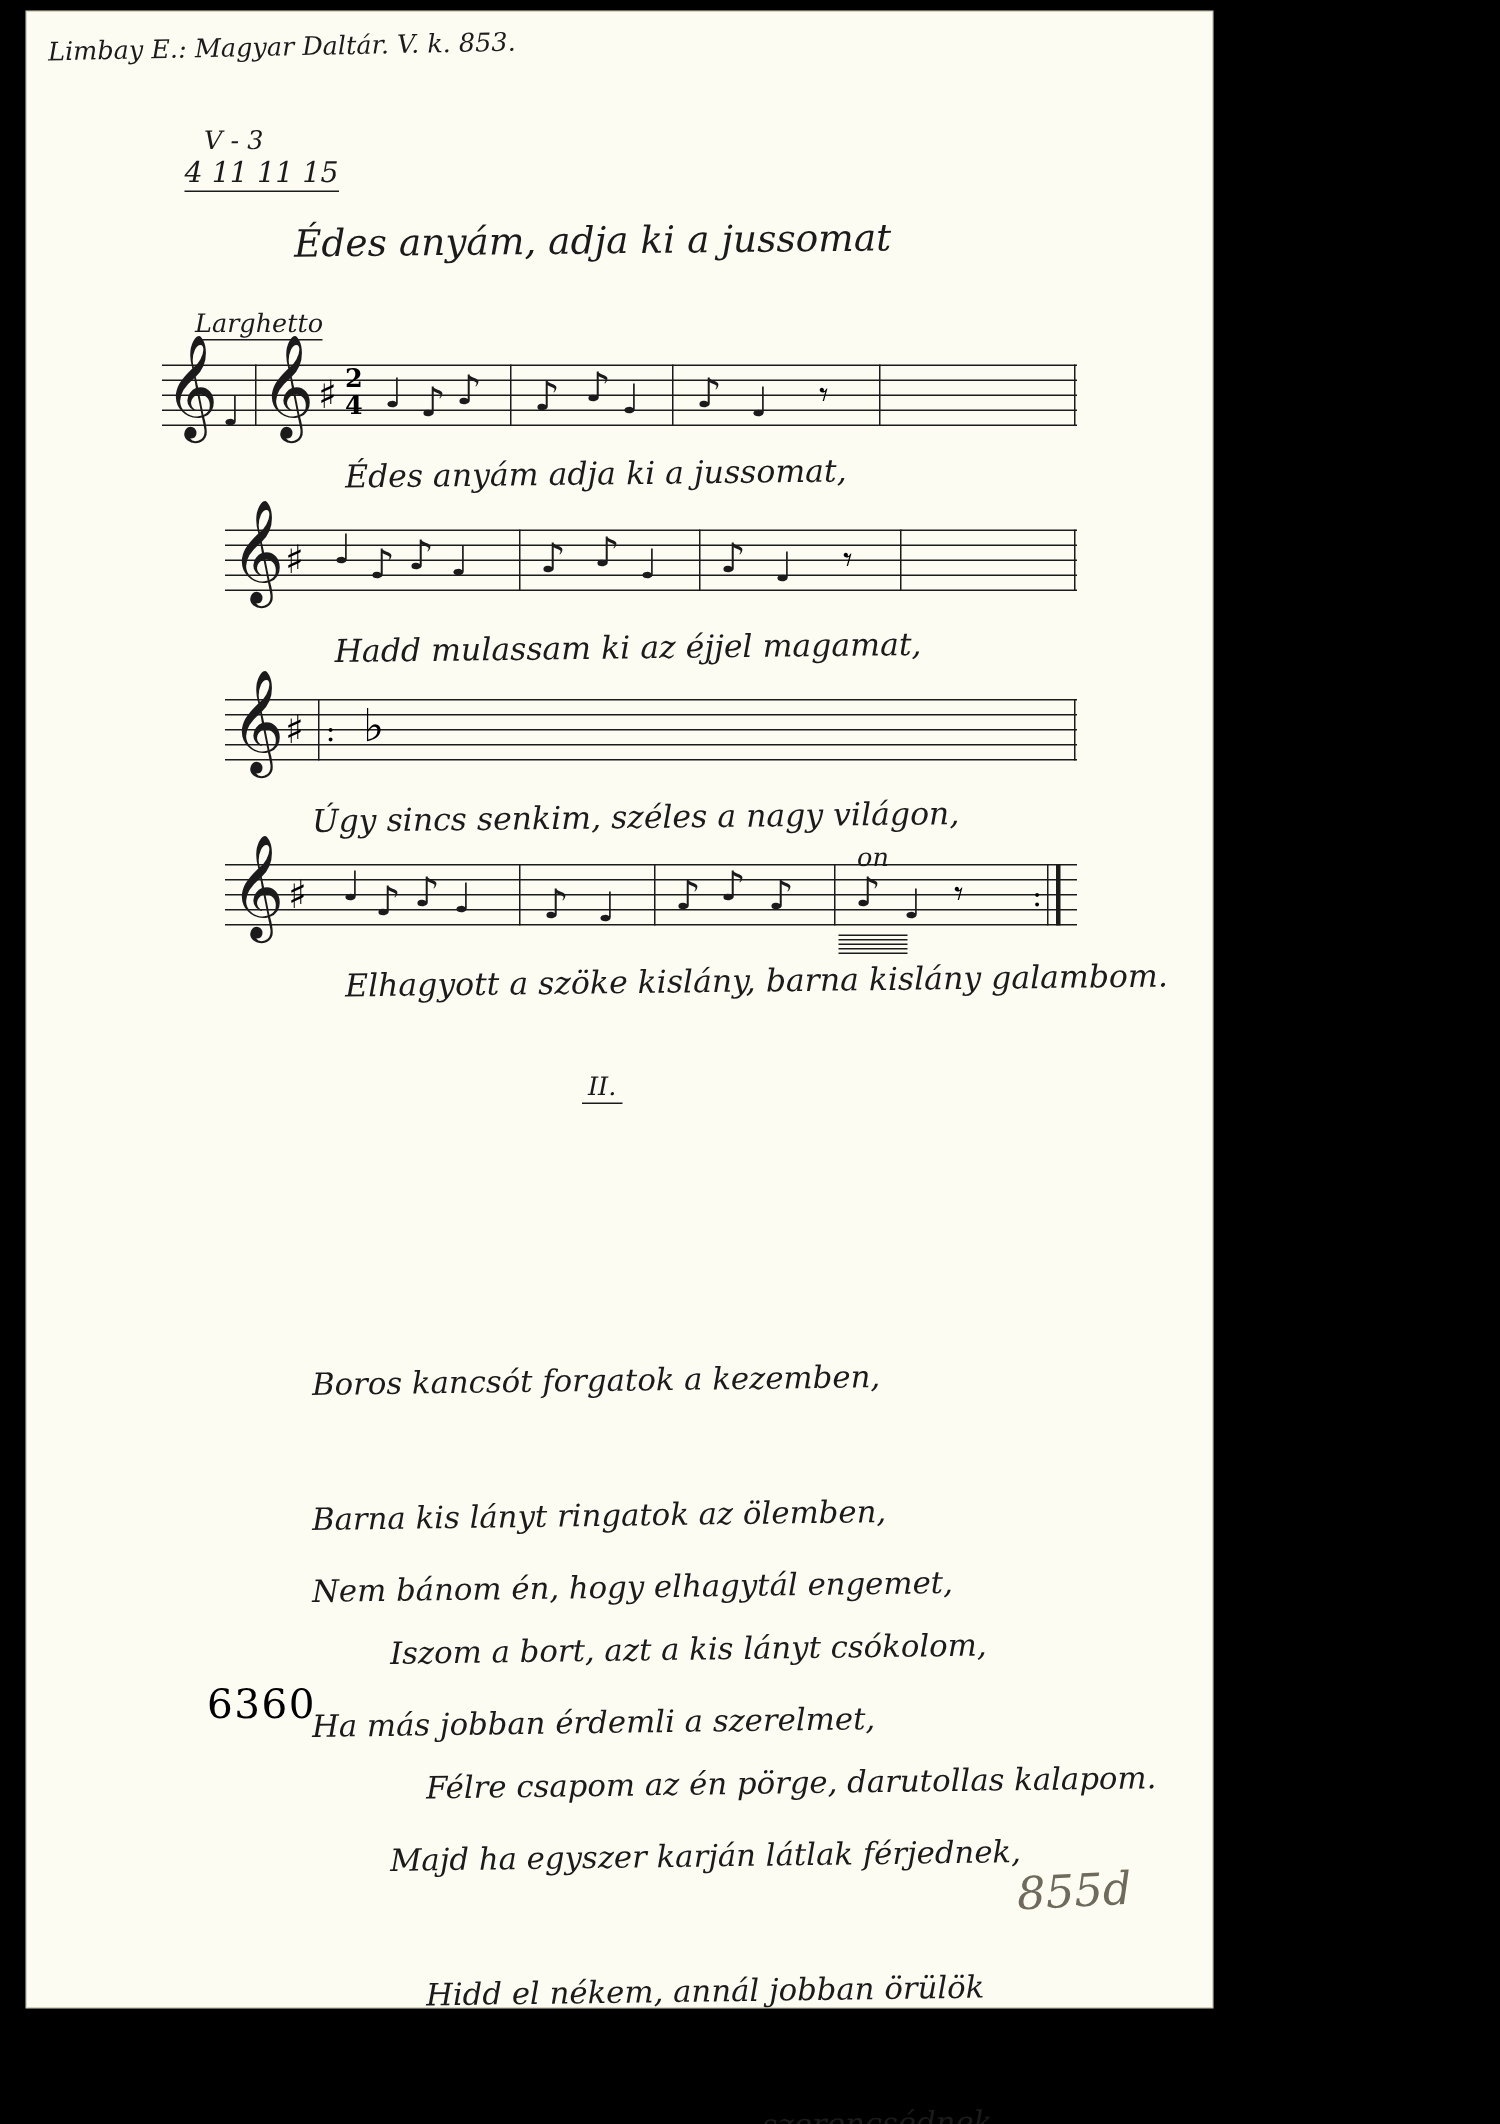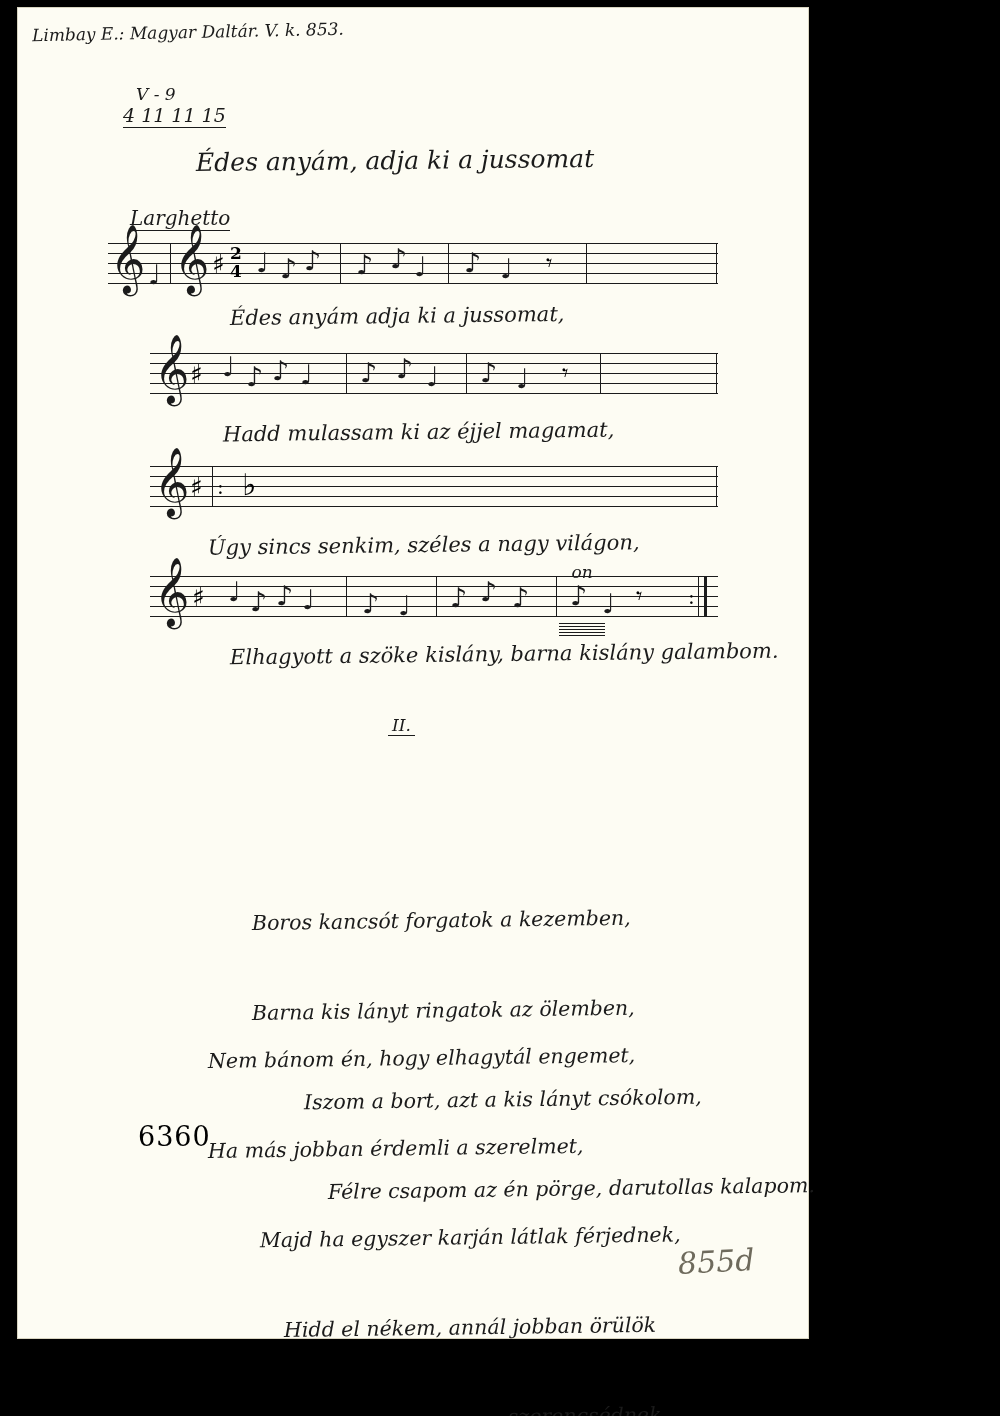--- a/index.html
+++ b/index.html
@@ -79,21 +79,21 @@
     position: absolute;
     left: 178px;
     top: 138px;
     font-size: 25px;
     transform: rotate(-0.6deg);
   }
   #tempo-mark {
     position: absolute;
     left: 112px;
     top: 198px;
-    font-size: 20px;
+    font-size: 17px;
   }
   #tempo-mark span { border-bottom: 1.2px solid #1b1b1b; }
 
   
   .stave {
     position: absolute;
     height: 42px;
   }
   .stave .line {
     position: absolute;
@@ -233,21 +233,21 @@
 </head>
 <body>
 
 <div id="page">
 
   <div id="source-ref" class="hand">Limbay E.: Magyar Daltár. V. k. 853.</div>
 
   <div id="catalog-num" class="hand">
     <span class="underline">4 11 11 15</span>
   </div>
-  <div id="catalog-sub" class="hand">V - 9</div>
+  <div id="catalog-sub" class="hand">V - 3</div>
 
 
   <div id="song-title" class="hand">Édes anyám, adja ki a jussomat</div>
 
   <div id="tempo-mark" class="hand"><span>Larghetto</span></div>
 
   <div class="stave" style="left:90px; top:235px; width:610px;">
     <div class="line l0"></div>
     <div class="line l1"></div>
     <div class="line l2"></div>
@@ -354,21 +354,21 @@
     <div class="rest" style="left:486px; top:8px;">𝄾</div>
     <div class="barline" style="left:548px;"></div>
     <div class="repeat-dots" style="left:538px; top:11px;">:</div>
     <div class="barline" style="left:554px; width:3px;"></div>
   </div>
   <div class="lyric hand" style="left:212px; top:634px;">Elhagyott a szöke kislány, barna kislány galambom.</div>
 
   <div id="verse-marker" class="hand"><span>II.</span></div>
 
 
-  <div class="verse hand" style="left:190px; top:840px; width:600px;margin-left:44px;">
+  <div class="verse hand" style="left:190px; top:840px; width:600px;">
     <span class="l">Boros kancsót forgatok a kezemben,</span>
     <span class="l">Barna kis lányt ringatok az ölemben,</span>
     <span class="l indent1">Iszom a bort, azt a kis lányt csókolom,</span>
     <span class="l indent2">Félre csapom az én pörge, darutollas kalapom.</span>
   </div>
 
   <div class="verse hand" style="left:190px; top:978px; width:600px;">
     <span class="l">Nem bánom én, hogy elhagytál engemet,</span>
     <span class="l">Ha más jobban érdemli a szerelmet,</span>
     <span class="l indent1">Majd ha egyszer karján látlak férjednek,</span>

